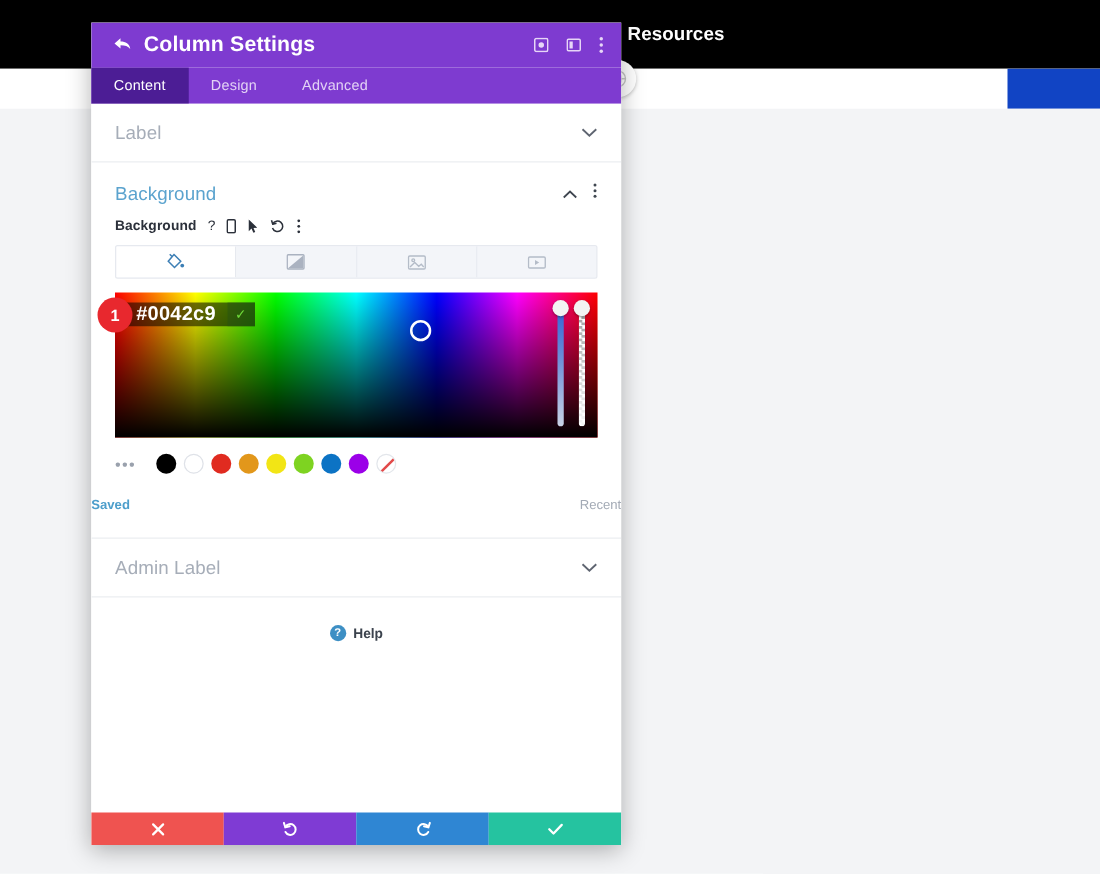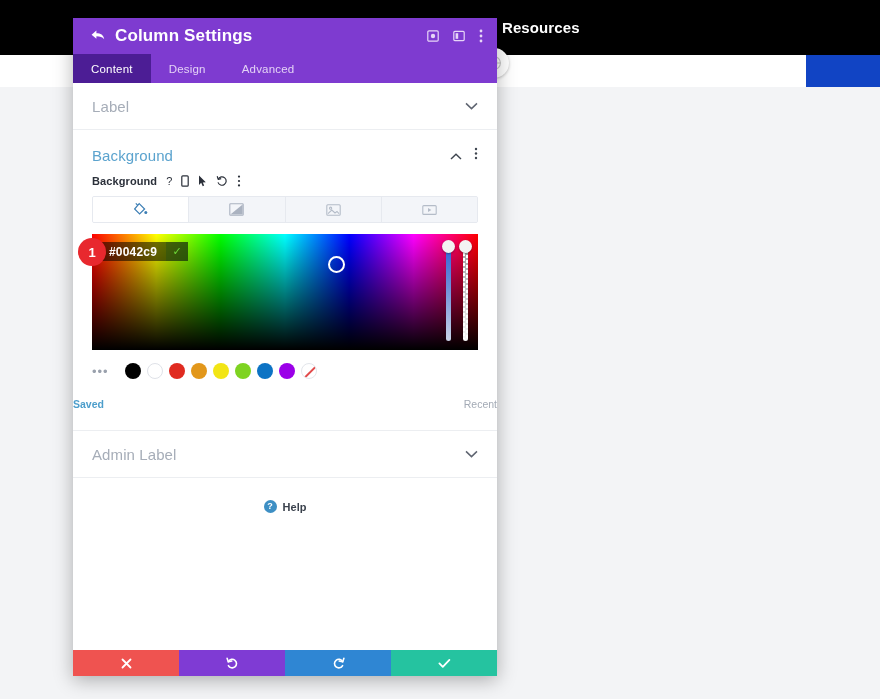--- a/index.html
+++ b/index.html
@@ -175,21 +175,21 @@
     font-size: 13px; font-weight: bold;
     display: flex; align-items: center; justify-content: center;
     z-index: 5;
   }
   .hex-box {
     position: absolute; left: 9px; top: 8px;
     display: flex; align-items: stretch;
     background: rgba(0,0,0,.55); height: 19px; z-index: 4;
   }
   .hex-value {
-    color: #ffffff; font-size: 12px; font-weight: bold;
+    color: #ffffff; font-size: 16px; font-weight: bold;
     display: flex; align-items: center;
     padding: 0 9px 0 8px; letter-spacing: .2px;
   }
   .hex-ok {
     width: 22px; display: flex; align-items: center; justify-content: center;
     background: rgba(40,80,20,.45); color: #6fd93a; font-size: 11px;
   }
   .picker-cursor {
     position: absolute; left: 236px; top: 22px;
     width: 17px; height: 17px; border-radius: 50%;

